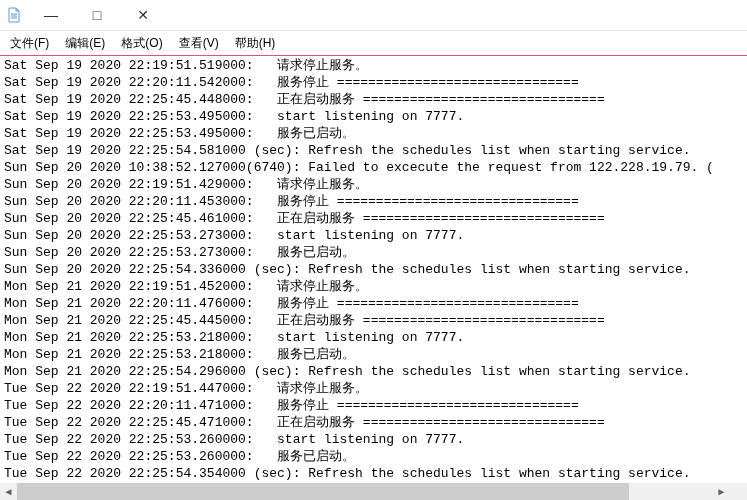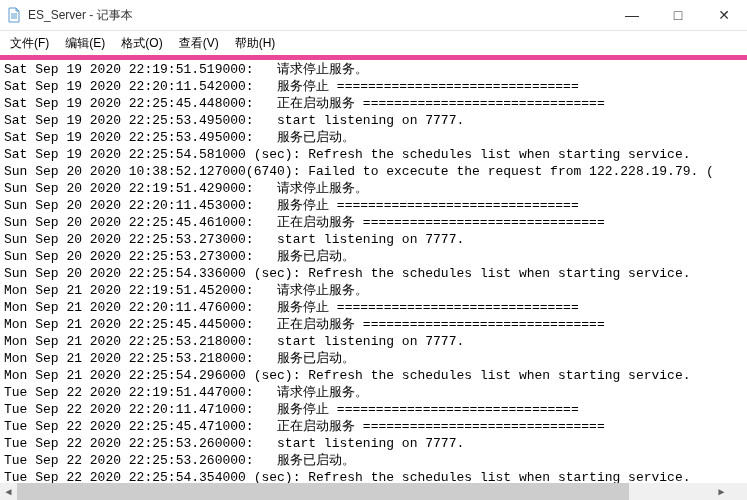--- a/index.html
+++ b/index.html
@@ -55,21 +55,21 @@
     color: #000;
     text-align: center;
   }
   .menu-item {
     padding: 2px 8px;
   }
   .content-wrap {
     position: relative;
     height: calc(500px - 30px - 24px - 17px);
     overflow: hidden;
-    border-top: 5px solid #ec4899;
+    border-top: 1px solid #ec4899;
   }
   .content {
     font-family: "NSimSun", "SimSun", "MS Gothic", "Courier New", monospace;
     font-size: 13px;
     line-height: 17px;
     white-space: pre;
     padding: 1px 4px;
     letter-spacing: 0px;
     color: #000;
   }
@@ -147,21 +147,20 @@
 <div class="titlebar">
   <span class="icon">
     <svg width="16" height="16" viewBox="0 0 16 16">
       <path class="npicon-page" d="M3 1 h7 l3 3 v11 h-10 z"></path>
       <path class="npicon-fold" d="M10 1 v3 h3 z"></path>
       <line x1="5" y1="7" x2="11" y2="7" stroke="#5a9bd5" stroke-width="1"></line>
       <line x1="5" y1="9" x2="11" y2="9" stroke="#5a9bd5" stroke-width="1"></line>
       <line x1="5" y1="11" x2="11" y2="11" stroke="#5a9bd5" stroke-width="1"></line>
     </svg>
   </span>
-  <span class="title">ES_Server - 记事本</span>
   <div class="win-btns">
     <div class="win-btn">—</div>
     <div class="win-btn">□</div>
     <div class="win-btn close">✕</div>
   </div>
 </div>
 
 <div class="menubar">
   <div class="menu-item">文件(F)</div>
   <div class="menu-item">编辑(E)</div>

